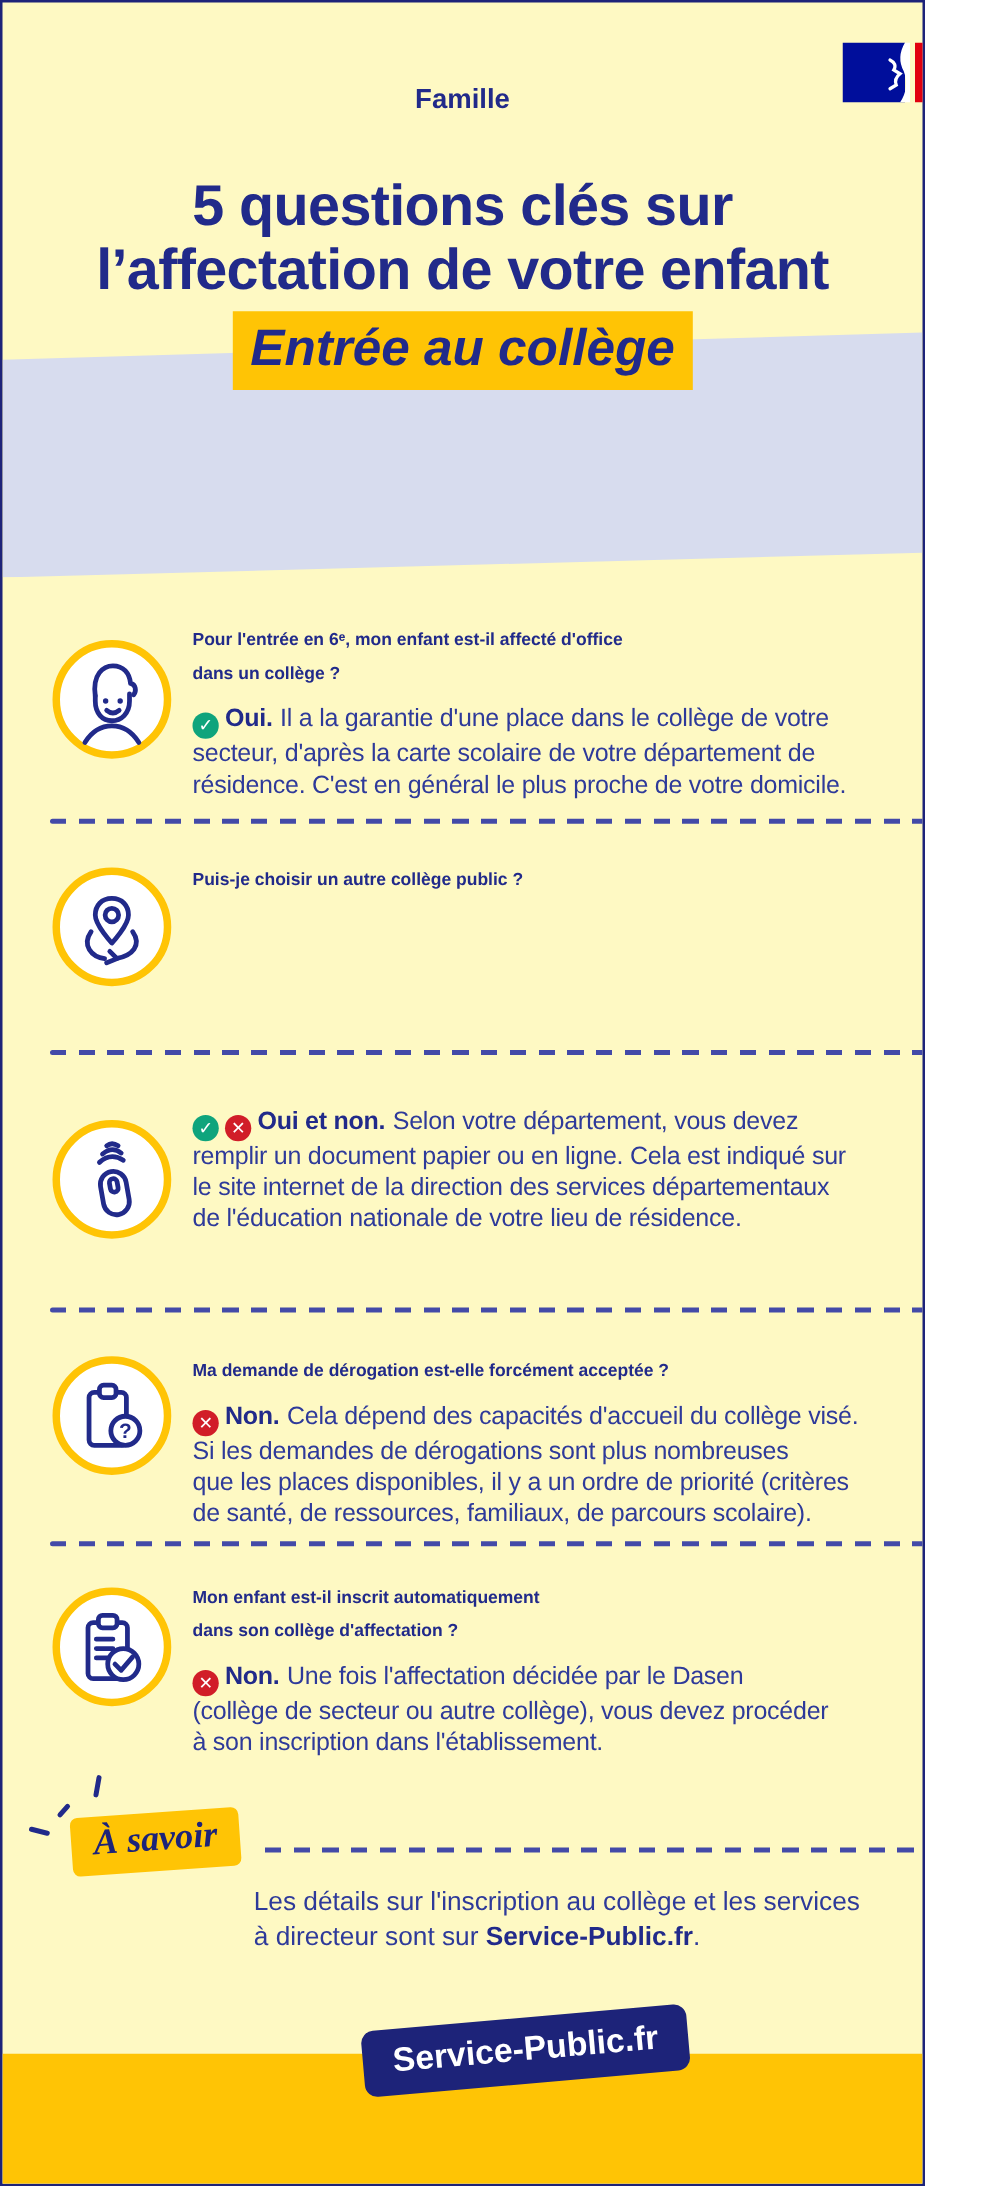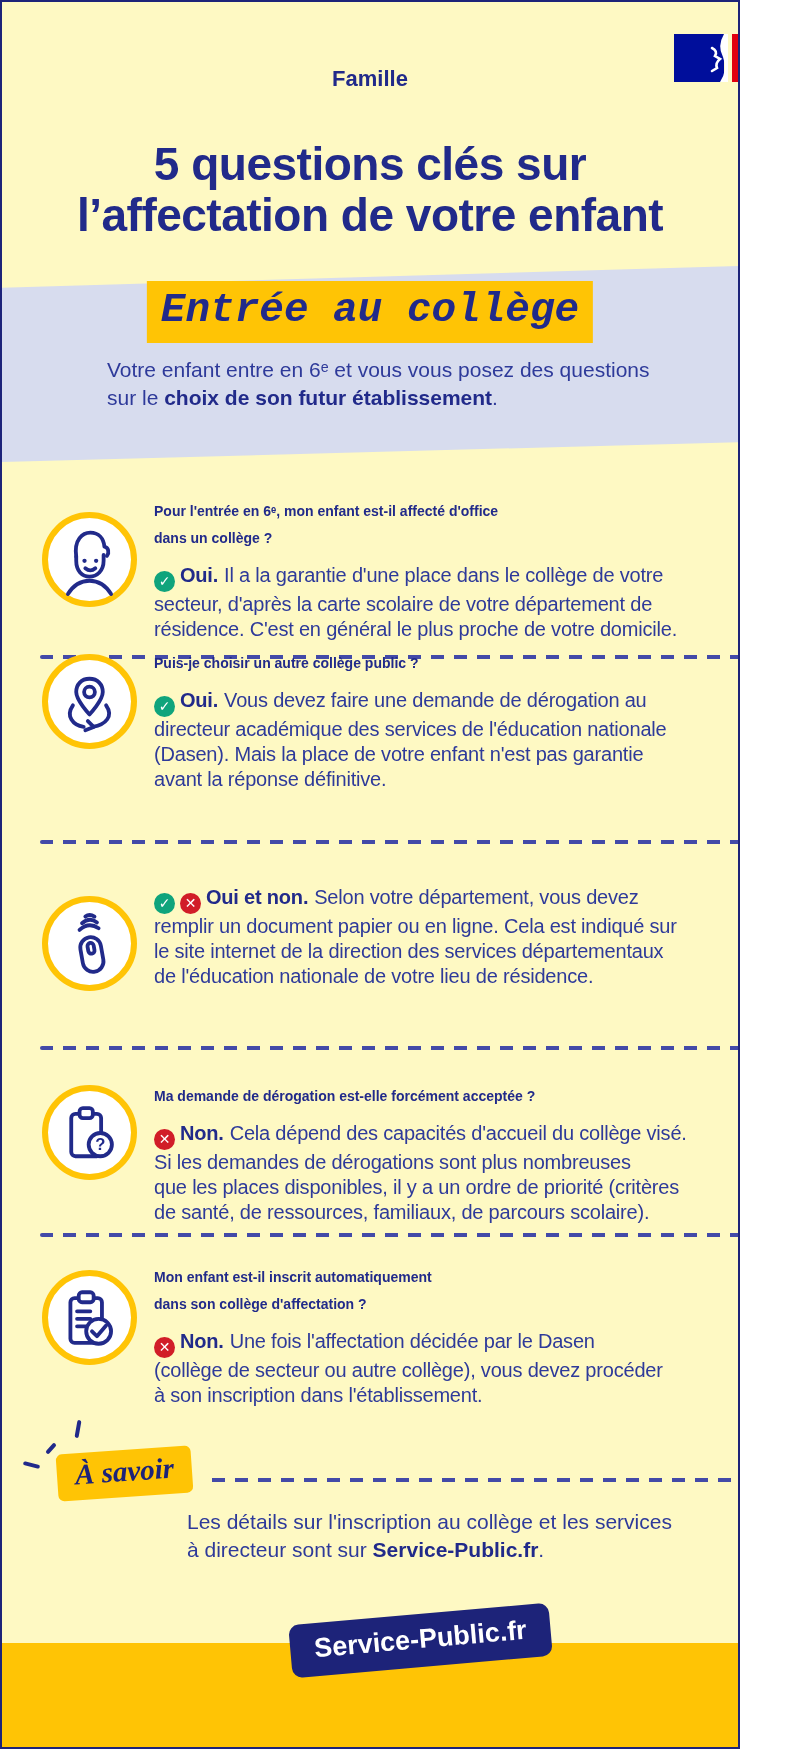--- a/index.html
+++ b/index.html
@@ -18,22 +18,22 @@
   .page{position:relative;width:740px;height:1749px;background:#fef9c3;border:2px solid var(--border-blue);overflow:hidden;}
 
   
   .logo{position:absolute;left:672px;top:32px;width:96px;height:48px;}
   .kicker{position:absolute;top:64px;left:0;width:100%;text-align:center;
           font-size:22px;font-weight:bold;color:var(--blue);}
   .title{position:absolute;top:118px;left:0;width:100%;text-align:center;
          font-size:46px;font-weight:bold;line-height:51px;color:var(--blue);white-space:pre-line;letter-spacing:-0.5px;margin-top:19px;}
   .title-badge{position:absolute;top:247px;left:50%;transform:translateX(-50%);
          background:var(--yellow);color:var(--blue);padding:6px 14px 10px;
-         font-family:Liberation Mono, monospace;font-style:italic;font-weight:bold;
-         font-size:41px;z-index:3;white-space:nowrap;margin-top:32px;}
+         font-family:Liberation Sans, sans-serif;font-style:italic;font-weight:bold;
+         font-size:41px;z-index:3;white-space:nowrap;}
 
   
   .intro-band{position:absolute;top:262px;left:0;width:100%;height:198px;background:var(--lavender);
          clip-path:polygon(0 12%,100% 1%,100% 90%,0 100%);z-index:1;}
   .intro{position:absolute;top:354px;left:105px;width:600px;z-index:2;
          font-size:21px;line-height:28px;color:var(--body-blue);}
   .intro b,.note b{color:var(--blue);}
 
   
   .qa-row{position:absolute;left:40px;width:740px;}
@@ -44,40 +44,40 @@
   .question{font-size:14px;line-height:27px;font-weight:bold;color:var(--blue);white-space:pre-line;}
   .answer{margin-top:11px;font-size:20px;line-height:25px;letter-spacing:-0.2px;color:var(--body-blue);}
   .answer .atext{white-space:pre-line;}
   .verdict{color:var(--blue);margin-right:6px;}
   .vicon{display:inline-flex;width:21px;height:21px;border-radius:50%;color:#fff;font-weight:bold;
          font-size:14px;line-height:21px;align-items:center;justify-content:center;margin-right:5px;vertical-align:-4px;}
   .vicon.check-icon{background:var(--green);}
   .vicon.cross-icon{background:var(--red);}
 
   .qa1{top:496px}.qa1 .qa-icon{top:14px}
-  .qa2{top:648px}.qa2 .qa-icon{top:4px}
+  .qa2{top:688px}.qa2 .qa-icon{top:4px}
   .qa3{top:872px}.qa3 .qa-icon{top:22px}
   .qa4{top:1081px}.qa4 .qa-icon{top:2px}
   .qa5{top:1262px}.qa5 .qa-icon{top:6px}
 
   .sep{position:absolute;left:38px;width:724px;height:4px;border-radius:2px;
        background:repeating-linear-gradient(90deg,#434aa8 0 13px,transparent 13px 23px);}
   .sep1{top:653px}.sep2{top:838px}.sep3{top:1044px}.sep4{top:1231px}
 
   
   .know-badge{position:absolute;left:55px;top:1448px;background:var(--yellow);color:var(--border-blue);
        padding:5px 18px 9px;border-radius:6px;transform:rotate(-4deg);
        font-family:"Liberation Serif","DejaVu Serif",serif;font-style:italic;font-weight:bold;font-size:29px;z-index:2;}
   .spark{position:absolute;background:var(--blue);border-radius:2px;}
   .spark1{left:74px;top:1418px;width:4px;height:18px;transform:rotate(10deg);}
   .spark2{left:47px;top:1440px;width:4px;height:13px;transform:rotate(42deg);}
   .spark3{left:21px;top:1461px;width:17px;height:4px;transform:rotate(14deg);}
   .know-sep{position:absolute;left:210px;top:1476px;width:538px;height:4px;
        background:repeating-linear-gradient(90deg,#434aa8 0 13px,transparent 13px 23px);}
-  .note{position:absolute;left:185px;top:1506px;width:590px;font-size:21px;line-height:28px;color:var(--body-blue);}
+  .note{position:absolute;left:201px;top:1506px;width:590px;font-size:21px;line-height:28px;color:var(--body-blue);}
 
   
   .footer-band{position:absolute;left:0;bottom:0;width:100%;height:104px;background:var(--yellow);}
   .footer-badge{position:absolute;left:288px;top:1612px;background:var(--border-blue);color:#fff;
        padding:10px 24px 12px;border-radius:10px;transform:rotate(-5deg);
        font-size:27px;font-weight:bold;z-index:2;cursor:pointer;}
 
   .line-icon{stroke:var(--blue);stroke-width:4.6;fill:none;stroke-linecap:round;stroke-linejoin:round;}
   .line-icon .fill{fill:var(--blue);stroke:none;}
   .line-icon text{fill:var(--blue);stroke:none;font-weight:bold;}
@@ -92,21 +92,20 @@
     <rect x="58" y="0" width="38" height="48" fill="#e1000f"></rect>
     <path d="M50 0 q-7 12 -1 23 q5 13 -3 25 h8 V0 z" fill="#ffffff"></path>
     <path d="M38 14 q6 3 3 8 l5 3 q-5 4 -3 9 l-5 3" stroke="#ffffff" stroke-width="2.6" fill="none" stroke-linecap="round"></path>
   </svg>
   <div class="kicker">Famille</div>
   <h1 class="title">5 questions clés sur
 l’affectation de votre enfant</h1>
   <div class="title-badge">Entrée au collège</div>
 
   <div class="intro-band"></div>
-  <p class="intro"><span>Votre enfant entre en 6ᵉ et vous vous posez des questions</span><br><span>sur le </span><b>choix de son futur établissement</b><span>.</span></p>
 
   <section class="qa-row qa1">
     <div class="qa-icon">
       <svg class="line-icon" viewBox="0 0 100 100" aria-hidden="true">
         <path d="M34 46 c-3 -21 8 -29 17 -29 c10 0 16 7 17 17 c5 1 6 7 3 11"></path>
         <path d="M34 46 v5 c0 12 7 19 16 19 c9 0 17 -7 17 -19 v-7"></path>
         <circle class="fill" cx="44" cy="51" r="2.6"></circle>
         <circle class="fill" cx="58" cy="51" r="2.6"></circle>
         <path d="M45 60 q6 5 12 0"></path>
         <path d="M24 91 q10 -16 26 -16 q16 0 26 16"></path>
@@ -128,24 +127,20 @@
       <svg class="line-icon" viewBox="0 0 100 100" aria-hidden="true">
         <path d="M50 22 c10 0 16 7 16 16 c0 10 -16 27 -16 27 c0 0 -16 -17 -16 -27 c0 -9 6 -16 16 -16 z"></path>
         <circle cx="50" cy="38" r="6.5"></circle>
         <path d="M30 54 c-9 13 0 24 13 26"></path>
         <path d="M70 54 c9 13 0 23 -16 26"></path>
         <path d="M48 73 l7 7 l-10 4"></path>
       </svg>
     </div>
     <div class="qa-body">
       <h3 class="question">Puis-je choisir un autre collège public ?</h3>
-      <p class="answer"><span class="vicons"><span class="vicon check-icon">✓</span></span><strong class="verdict">Oui.</strong><span class="atext">Vous devez faire une demande de dérogation au
-directeur académique des services de l'éducation nationale
-(Dasen). Mais la place de votre enfant n'est pas garantie
-avant la réponse définitive.</span></p>
     </div>
   </section>
 
   <div class="sep sep2"></div>
 
   <section class="qa-row qa3">
     <div class="qa-icon">
       <svg class="line-icon" viewBox="0 0 100 100" aria-hidden="true">
         <g transform="rotate(-10 50 55)">
           <rect x="39" y="42" width="25" height="42" rx="12.5"></rect>

